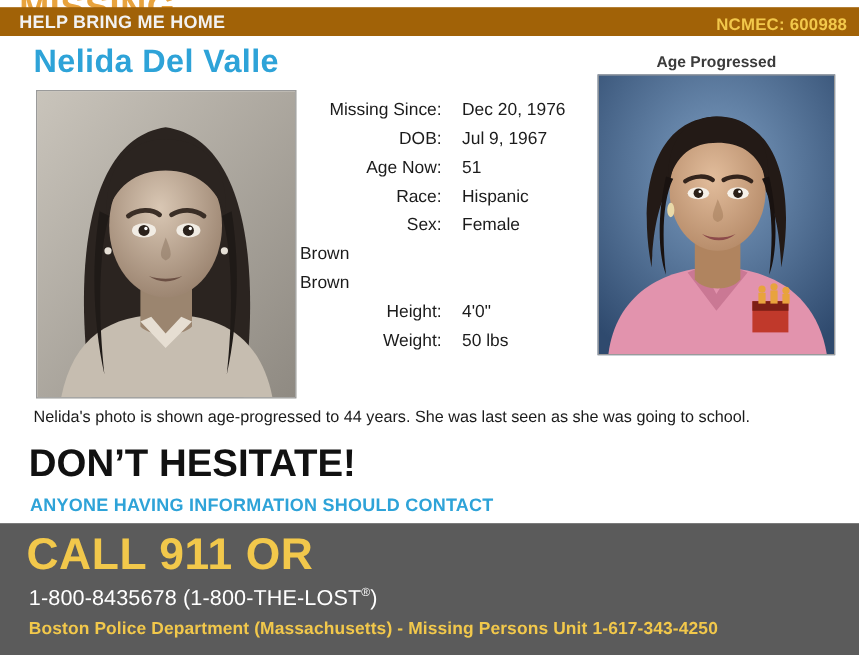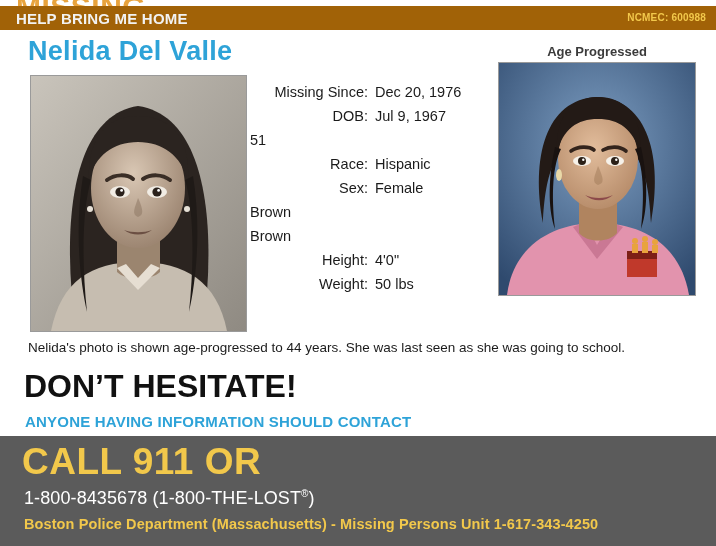--- a/index.html
+++ b/index.html
@@ -48,21 +48,21 @@
     color: #f2f2f2;
     font-size: 15px;
     font-weight: bold;
     letter-spacing: 0.2px;
   }
   .header-bar .ncmec {
     position: absolute;
     right: 10px;
     top: 6px;
     color: #f2c84b;
-    font-size: 10px;
+    font-size: 14px;
     font-weight: bold;
     letter-spacing: 0.2px;
   }
 
   
   .child-name {
     position: absolute;
     top: 36px;
     left: 28px;
     font-size: 27px;
@@ -119,21 +119,21 @@
     color: #222;
   }
   .details .row {
     display: flex;
     height: 24px;
     line-height: 24px;
   }
   .details .lbl {
     width: 118px;
     text-align: right;
-    padding-right: 7px;
+    padding-right: 17px;
     color: #1b1b1b;
     white-space: nowrap;
   }
   .details .val {
     text-align: left;
     color: #1b1b1b;
     white-space: nowrap;
   }
 
   
@@ -331,20 +331,21 @@
   <div class="details">
     <div class="row">
       <div class="lbl">Missing Since:</div>
       <div class="val">Dec 20, 1976</div>
     </div>
     <div class="row">
       <div class="lbl">DOB:</div>
       <div class="val">Jul 9, 1967</div>
     </div>
     <div class="row">
+      <div class="lbl">Age Now:</div>
       <div class="val">51</div>
     </div>
     <div class="row">
       <div class="lbl">Race:</div>
       <div class="val">Hispanic</div>
     </div>
     <div class="row">
       <div class="lbl">Sex:</div>
       <div class="val">Female</div>
     </div>

